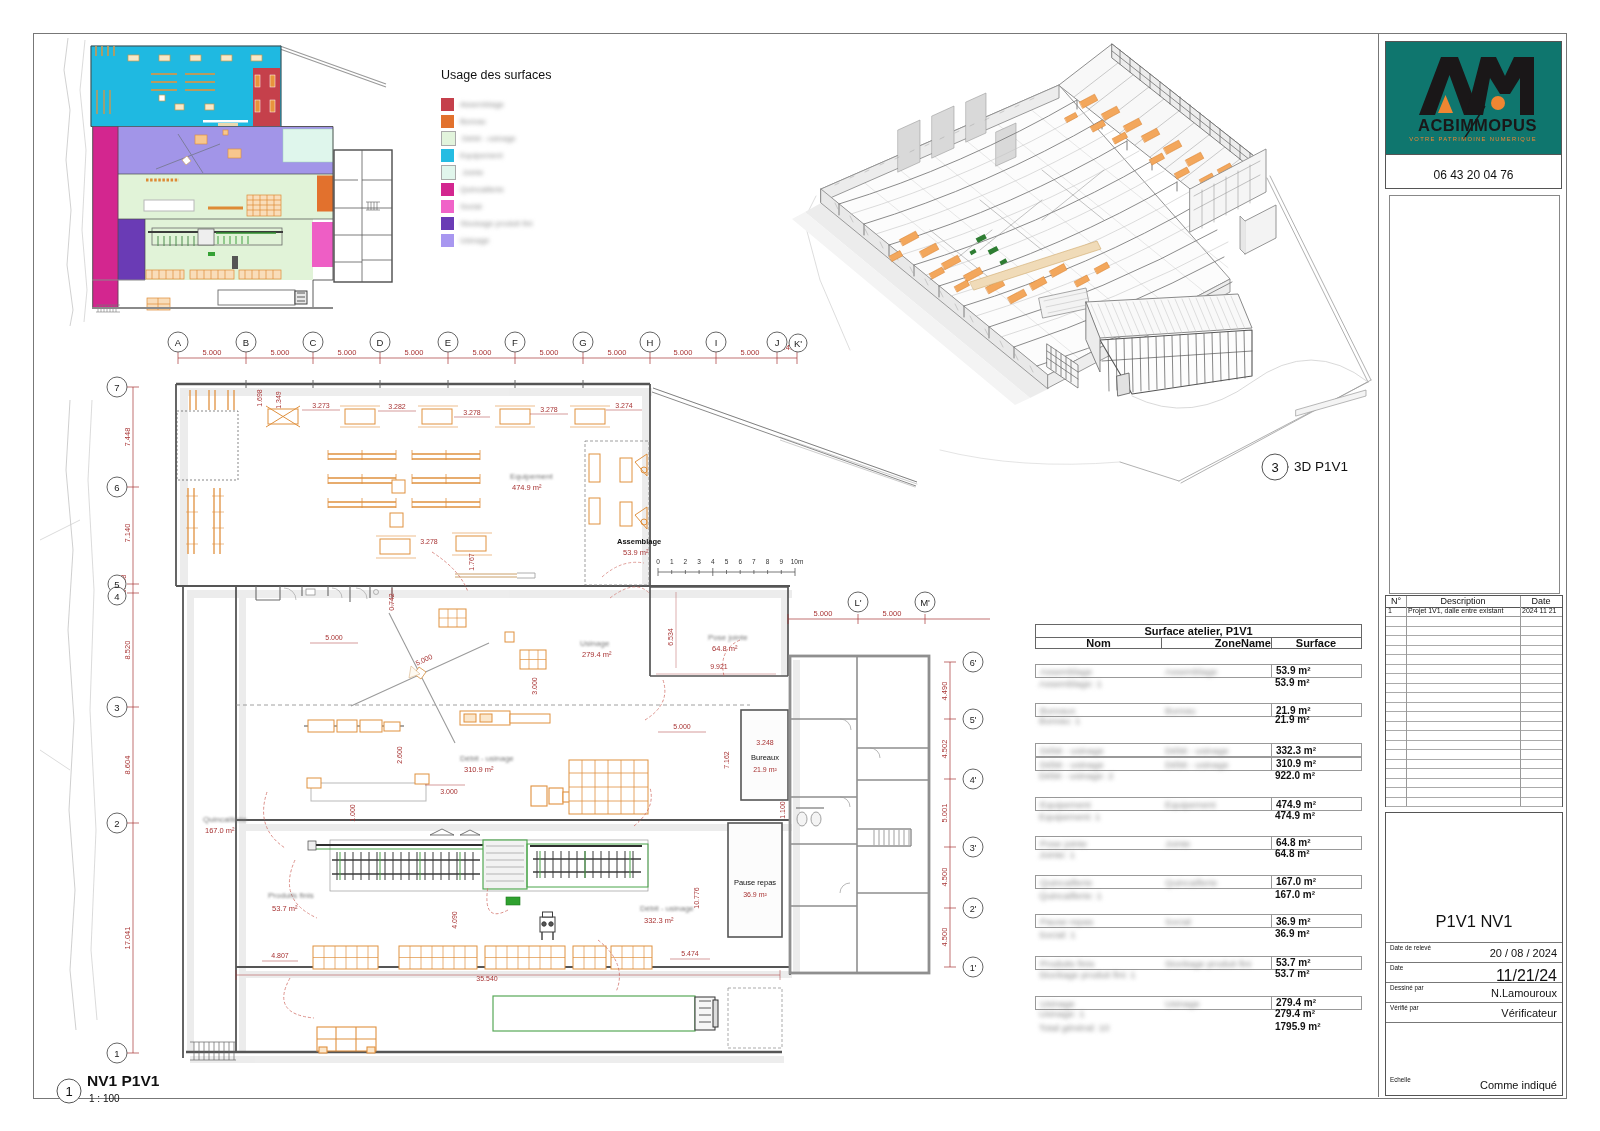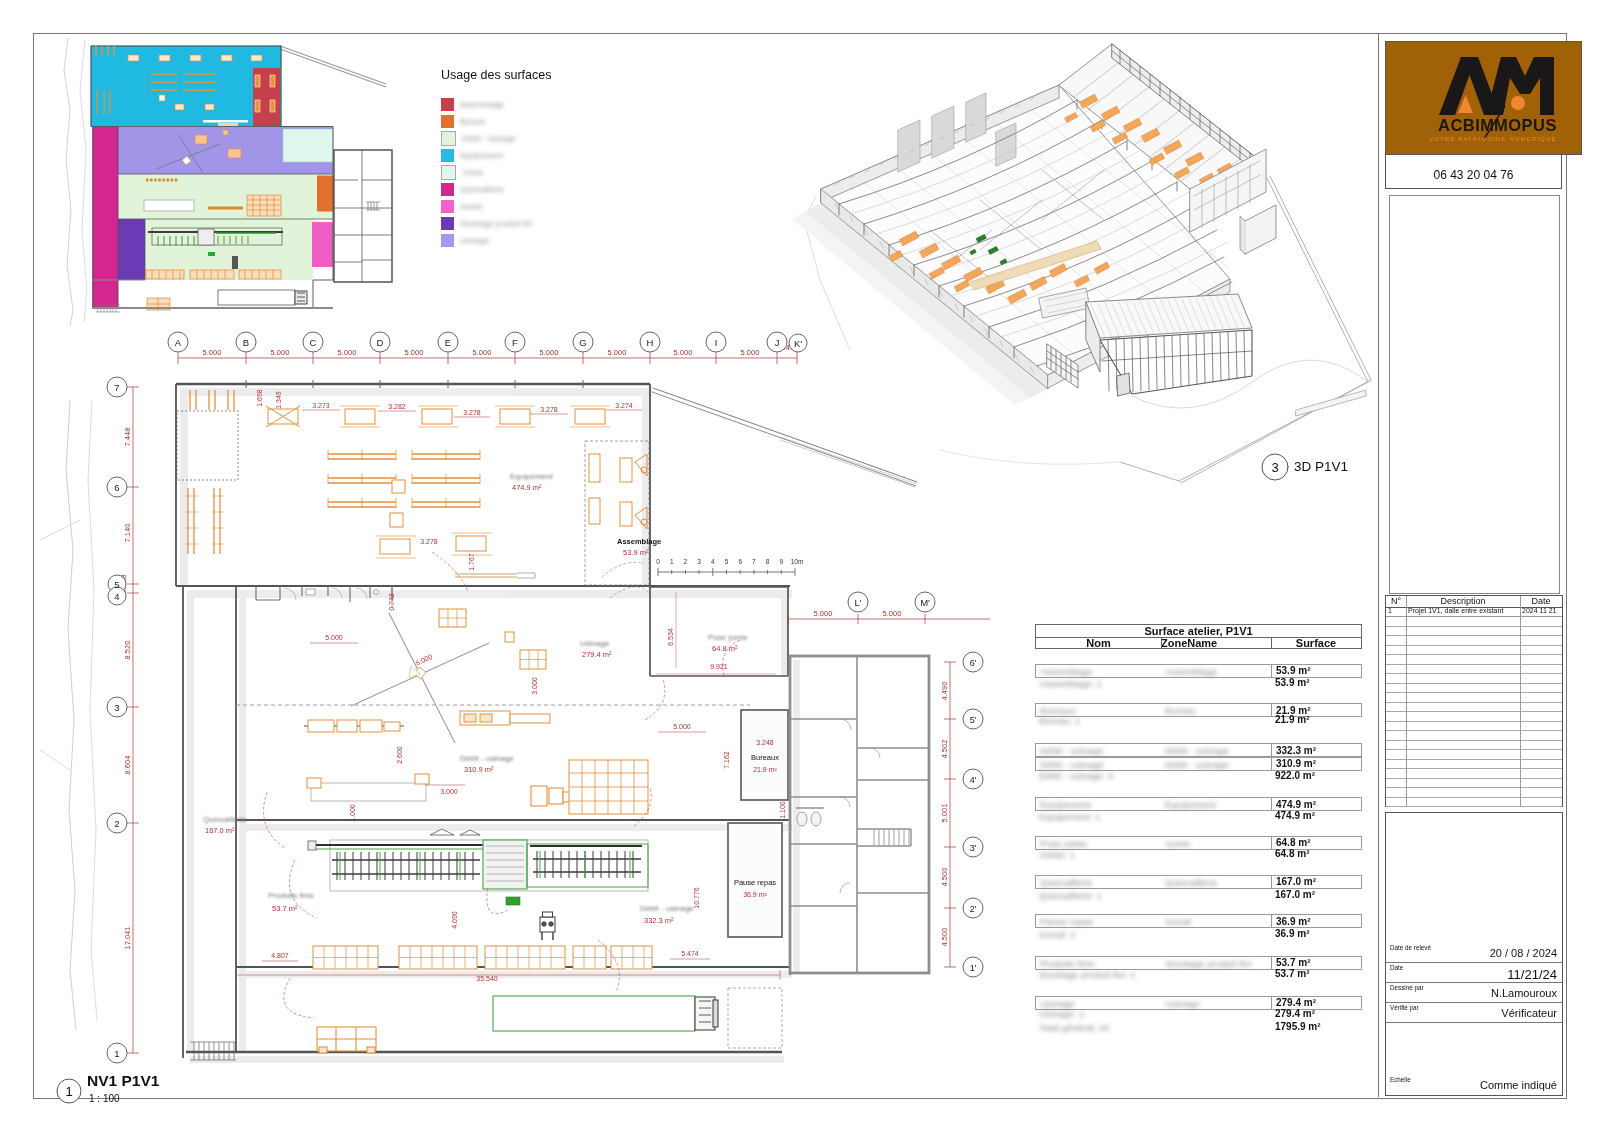--- a/index.html
+++ b/index.html
@@ -858,21 +858,21 @@
 
   </svg>
 </div>
 
 <div id="surftable" class="abs" style="left:1035px;top:624px;width:327px;height:420px;font-size:10px;color:#111;">
 
   <div class="abs" style="left:0;top:0;width:325px;height:12px;border:1px solid #666;text-align:center;font-weight:bold;font-size:11px;line-height:13px;">Surface atelier, P1V1</div>
 
   <div class="abs" style="left:0;top:13px;width:325px;height:11px;border:1px solid #666;border-top:none;">
     <span class="abs" style="left:0;top:0;width:125px;text-align:center;font-weight:bold;font-size:11px;">Nom</span>
-    <span class="abs" style="left:125px;top:0;width:110px;text-align:left;font-weight:bold;font-size:11px;">ZoneName</span>
+    <span class="abs" style="left:125px;top:0;width:110px;text-align:right;font-weight:bold;font-size:11px;">ZoneName</span>
     <span class="abs" style="left:235px;top:0;width:90px;text-align:center;font-weight:bold;font-size:11px;">Surface</span>
     <span class="abs" style="left:125px;top:0;width:0;height:11px;border-left:1px solid #666;"></span>
     <span class="abs" style="left:235px;top:0;width:0;height:11px;border-left:1px solid #666;"></span>
   </div>
 
   <div class="abs" style="left:0;top:39.5px;width:325px;height:12px;border:0.8px solid #999;">
     <span class="abs blur" style="left:4px;top:1px;font-size:9.5px;">Assemblage</span>
     <span class="abs blur" style="left:129px;top:1px;font-size:9.5px;">Assemblage</span>
     <span class="abs" style="left:240px;top:0.5px;font-weight:bold;">53.9 m²</span>
     <span class="abs" style="left:235px;top:0;width:0px;height:12px;border-left:0.8px solid #999;"></span>
@@ -987,21 +987,21 @@
   </div>
 
   <div class="abs" style="left:0;top:396.8px;width:325px;height:12px;">
     <span class="abs blur" style="left:4px;top:1px;font-size:9.5px;">Total général: 10</span>
     <span class="abs" style="left:240px;top:0.5px;font-weight:bold;">1795.9 m²</span>
   </div>
 </div>
 
 <div id="titleblock" class="abs" style="left:1378px;top:33px;width:190px;height:1064px;color:#111;">
 
-  <div class="abs" style="left:7px;top:8px;width:175px;height:112px;border:1px solid #555;background:#a16207;padding-left:20px;">
+  <div class="abs" style="left:7px;top:8px;width:175px;height:112px;border:1px solid #555;background:#0f766e;">
     <svg width="175" height="112" viewBox="0 0 175 112">
 
       <g fill="#1a1718">
         <path d="M33,73 L55,15 L72,15 L94,73 L78,73 L63.5,33 L49,73 Z"></path>
         <path d="M80,73 L95,15 L110,15 L119,34 L128,15 L148,15 L148,73 L134,73 L134,36 L124,52 L114,52 L104,36 L97,73 Z"></path>
       </g>
 
       <path d="M59.5,53 L67,71 L52,71 Z" fill="#ef8632"></path>
 
       <circle cx="112" cy="61" r="7" fill="#ef8632"></circle>
@@ -1054,29 +1054,32 @@
         <div class="abs" style="left:0;top:191px;width:176px;height:9.5px;border-bottom:0.8px solid #aaa;"></div>
         <div class="abs" style="left:0;top:200.5px;width:176px;height:9.5px;border-bottom:0.8px solid #aaa;"></div>
       </div>
     <span class="abs" style="left:20px;top:0;width:0;height:210px;border-left:0.8px solid #999;"></span>
     <span class="abs" style="left:134px;top:0;width:0;height:210px;border-left:0.8px solid #999;"></span>
   </div>
 
   <div class="abs" style="left:7px;top:779px;width:176px;height:282px;border:1px solid #555;">
 
 
+    <div class="abs" style="left:0;top:77px;width:176px;height:52px;border-bottom:1px solid #777;text-align:center;">
+      <div class="abs" style="left:0;top:22px;width:176px;font-size:16.5px;">P1V1 NV1</div>
+    </div>
 
     <div class="abs" style="left:0;top:129px;width:176px;height:20px;border-bottom:1px solid #777;">
       <span class="abs" style="left:4px;top:2px;font-size:6.3px;">Date de relevé</span>
       <span class="abs" style="right:5px;top:5px;font-size:11px;">20 / 08 / 2024</span>
     </div>
 
     <div class="abs" style="left:0;top:149px;width:176px;height:20px;border-bottom:1px solid #777;">
       <span class="abs" style="left:4px;top:2px;font-size:6.3px;">Date</span>
-      <span class="abs" style="right:5px;top:5px;font-size:13px;">11/21/24</span>
+      <span class="abs" style="right:5px;top:5px;font-size:16px;">11/21/24</span>
     </div>
 
     <div class="abs" style="left:0;top:169px;width:176px;height:20px;border-bottom:1px solid #777;">
       <span class="abs" style="left:4px;top:2px;font-size:6.3px;">Dessiné par</span>
       <span class="abs" style="right:5px;top:5px;font-size:11px;">N.Lamouroux</span>
     </div>
 
     <div class="abs" style="left:0;top:189px;width:176px;height:20px;border-bottom:1px solid #777;">
       <span class="abs" style="left:4px;top:2px;font-size:6.3px;">Vérifié par</span>
       <span class="abs" style="right:5px;top:5px;font-size:11px;">Vérificateur</span>

